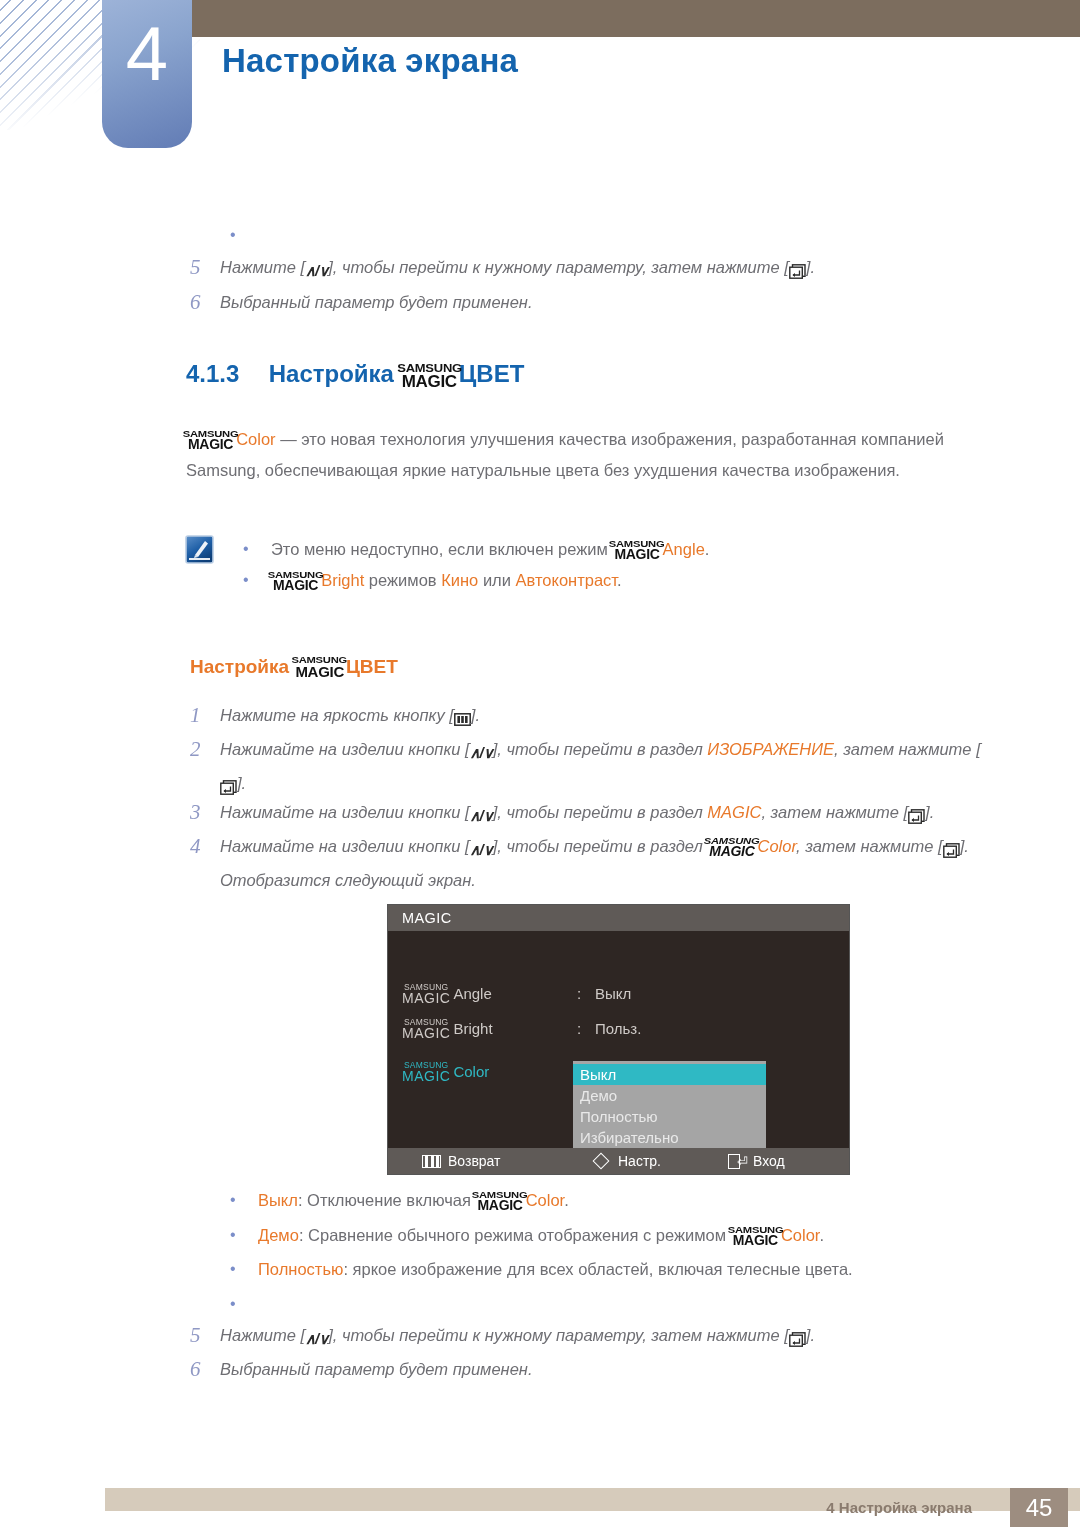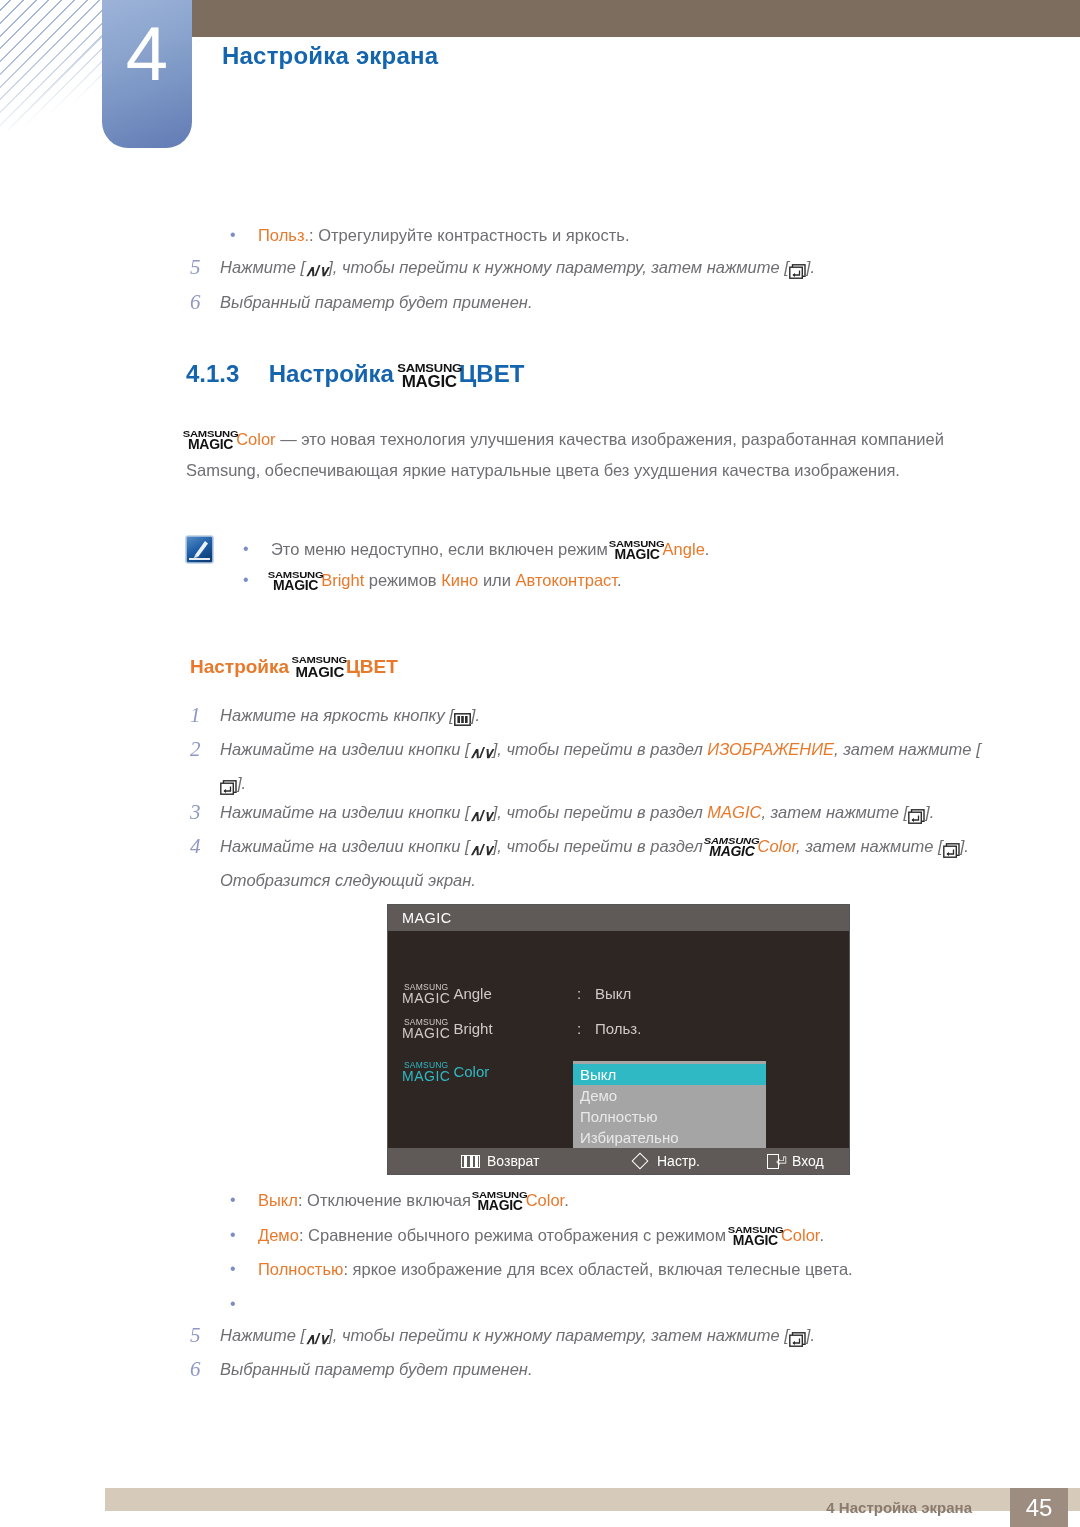--- a/index.html
+++ b/index.html
@@ -29,21 +29,21 @@
     border-radius: 0 0 26px 26px;
   }
   .chapbadge .num {
     position: absolute; left: 0; right: 0; top: 16px;
     text-align: center; color: #ffffff;
     font-size: 76px; font-weight: 400; line-height: 1;
     font-family: "Liberation Sans", sans-serif;
   }
   .chaptitle {
     position: absolute; left: 222px; top: 42px;
-    color: #1464ae; font-size: 24px; font-weight: bold; letter-spacing: .2px;
+    color: #1464ae; font-size: 33px; font-weight: bold; letter-spacing: .2px;
   }
 
   .txt { color: #6e6e73; font-size: 16.5px; line-height: 31px; }
   .orange { color: #e8792b; }
 
   
   .step { position: absolute; display: flex; }
   .step .n {
     width: 30px; flex: 0 0 30px; text-align: left;
     color: #8f98c4; font-size: 21px; font-style: italic;
@@ -116,21 +116,21 @@
   }
   .osd-dropdown .opt {
     color: #e9e9e9; font-size: 15px; line-height: 21px; padding-left: 7px;
   }
   .osd-dropdown .opt.sel { background: #2fb9c4; color: #ffffff; }
 
   .osd-foot {
     position: absolute; left: 0; right: 0; bottom: 0; height: 26px;
     background: #5f5a57; color: #ffffff; font-size: 14px;
   }
-  .osd-foot .cell { position: absolute; top: 0; height: 26px; display: flex; align-items: center; gap: 7px; margin-left: 39px; }
+  .osd-foot .cell { position: absolute; top: 0; height: 26px; display: flex; align-items: center; gap: 7px; }
   .osd-foot .lbl { line-height: 26px; }
 
   .ic-menu { display: inline-block; width: 19px; height: 13px; border: 1.6px solid #fff; }
   .ic-menu i { display: block; float: left; width: 3.2px; height: 100%; background: #fff; margin-left: 2.2px; }
   .ic-diamond { display: inline-block; width: 12px; height: 12px; border: 1.6px solid #fff; transform: rotate(45deg); }
   .ic-enter { display: inline-block; width: 18px; height: 15px; position: relative; }
   .ic-enter .b { position: absolute; left: 0; top: 0; width: 12px; height: 15px; border: 1.6px solid #fff; }
   .ic-enter .a { position: absolute; left: 9px; top: 4px; color: #fff; font-size: 13px; line-height: 8px; }
 
   
@@ -153,21 +153,20 @@
 
 <div class="hatch"></div>
 <div class="brownbar"></div>
 <div class="chapbadge">
   <div class="num">4</div>
 </div>
 <div class="chaptitle">Настройка экрана</div>
 
 <div class="bul" style="left:222px; top:220px; width:760px;">
   <div class="dot">•</div>
-  <div class="body"><span class="orange">Польз.</span><span>: Отрегулируйте контрастность и яркость.</span></div>
 </div>
 
 <div class="step" style="left:190px; top:252px; width:800px;">
   <div class="n">5</div>
   <div class="body"><span>Нажмите [</span><span class="key kupdn">∧/∨</span><span>], чтобы перейти к нужному параметру, затем нажмите [</span><span class="key"><svg width="17" height="15" viewBox="0 0 17 15" style="vertical-align:-3px">
           <rect x="3.5" y="0.8" width="12.5" height="11.5" fill="none" stroke="#2b2b2b" stroke-width="1.4"></rect>
           <rect x="0.8" y="3.2" width="12.5" height="11" fill="#fff" stroke="#2b2b2b" stroke-width="1.4"></rect>
           <path d="M4 11 L10.5 11 L10.5 6.5" fill="none" stroke="#2b2b2b" stroke-width="1.3"></path>
           <path d="M6 9 L3.4 11 L6 13 Z" fill="#2b2b2b"></path>
         </svg></span><span>].</span></div>

